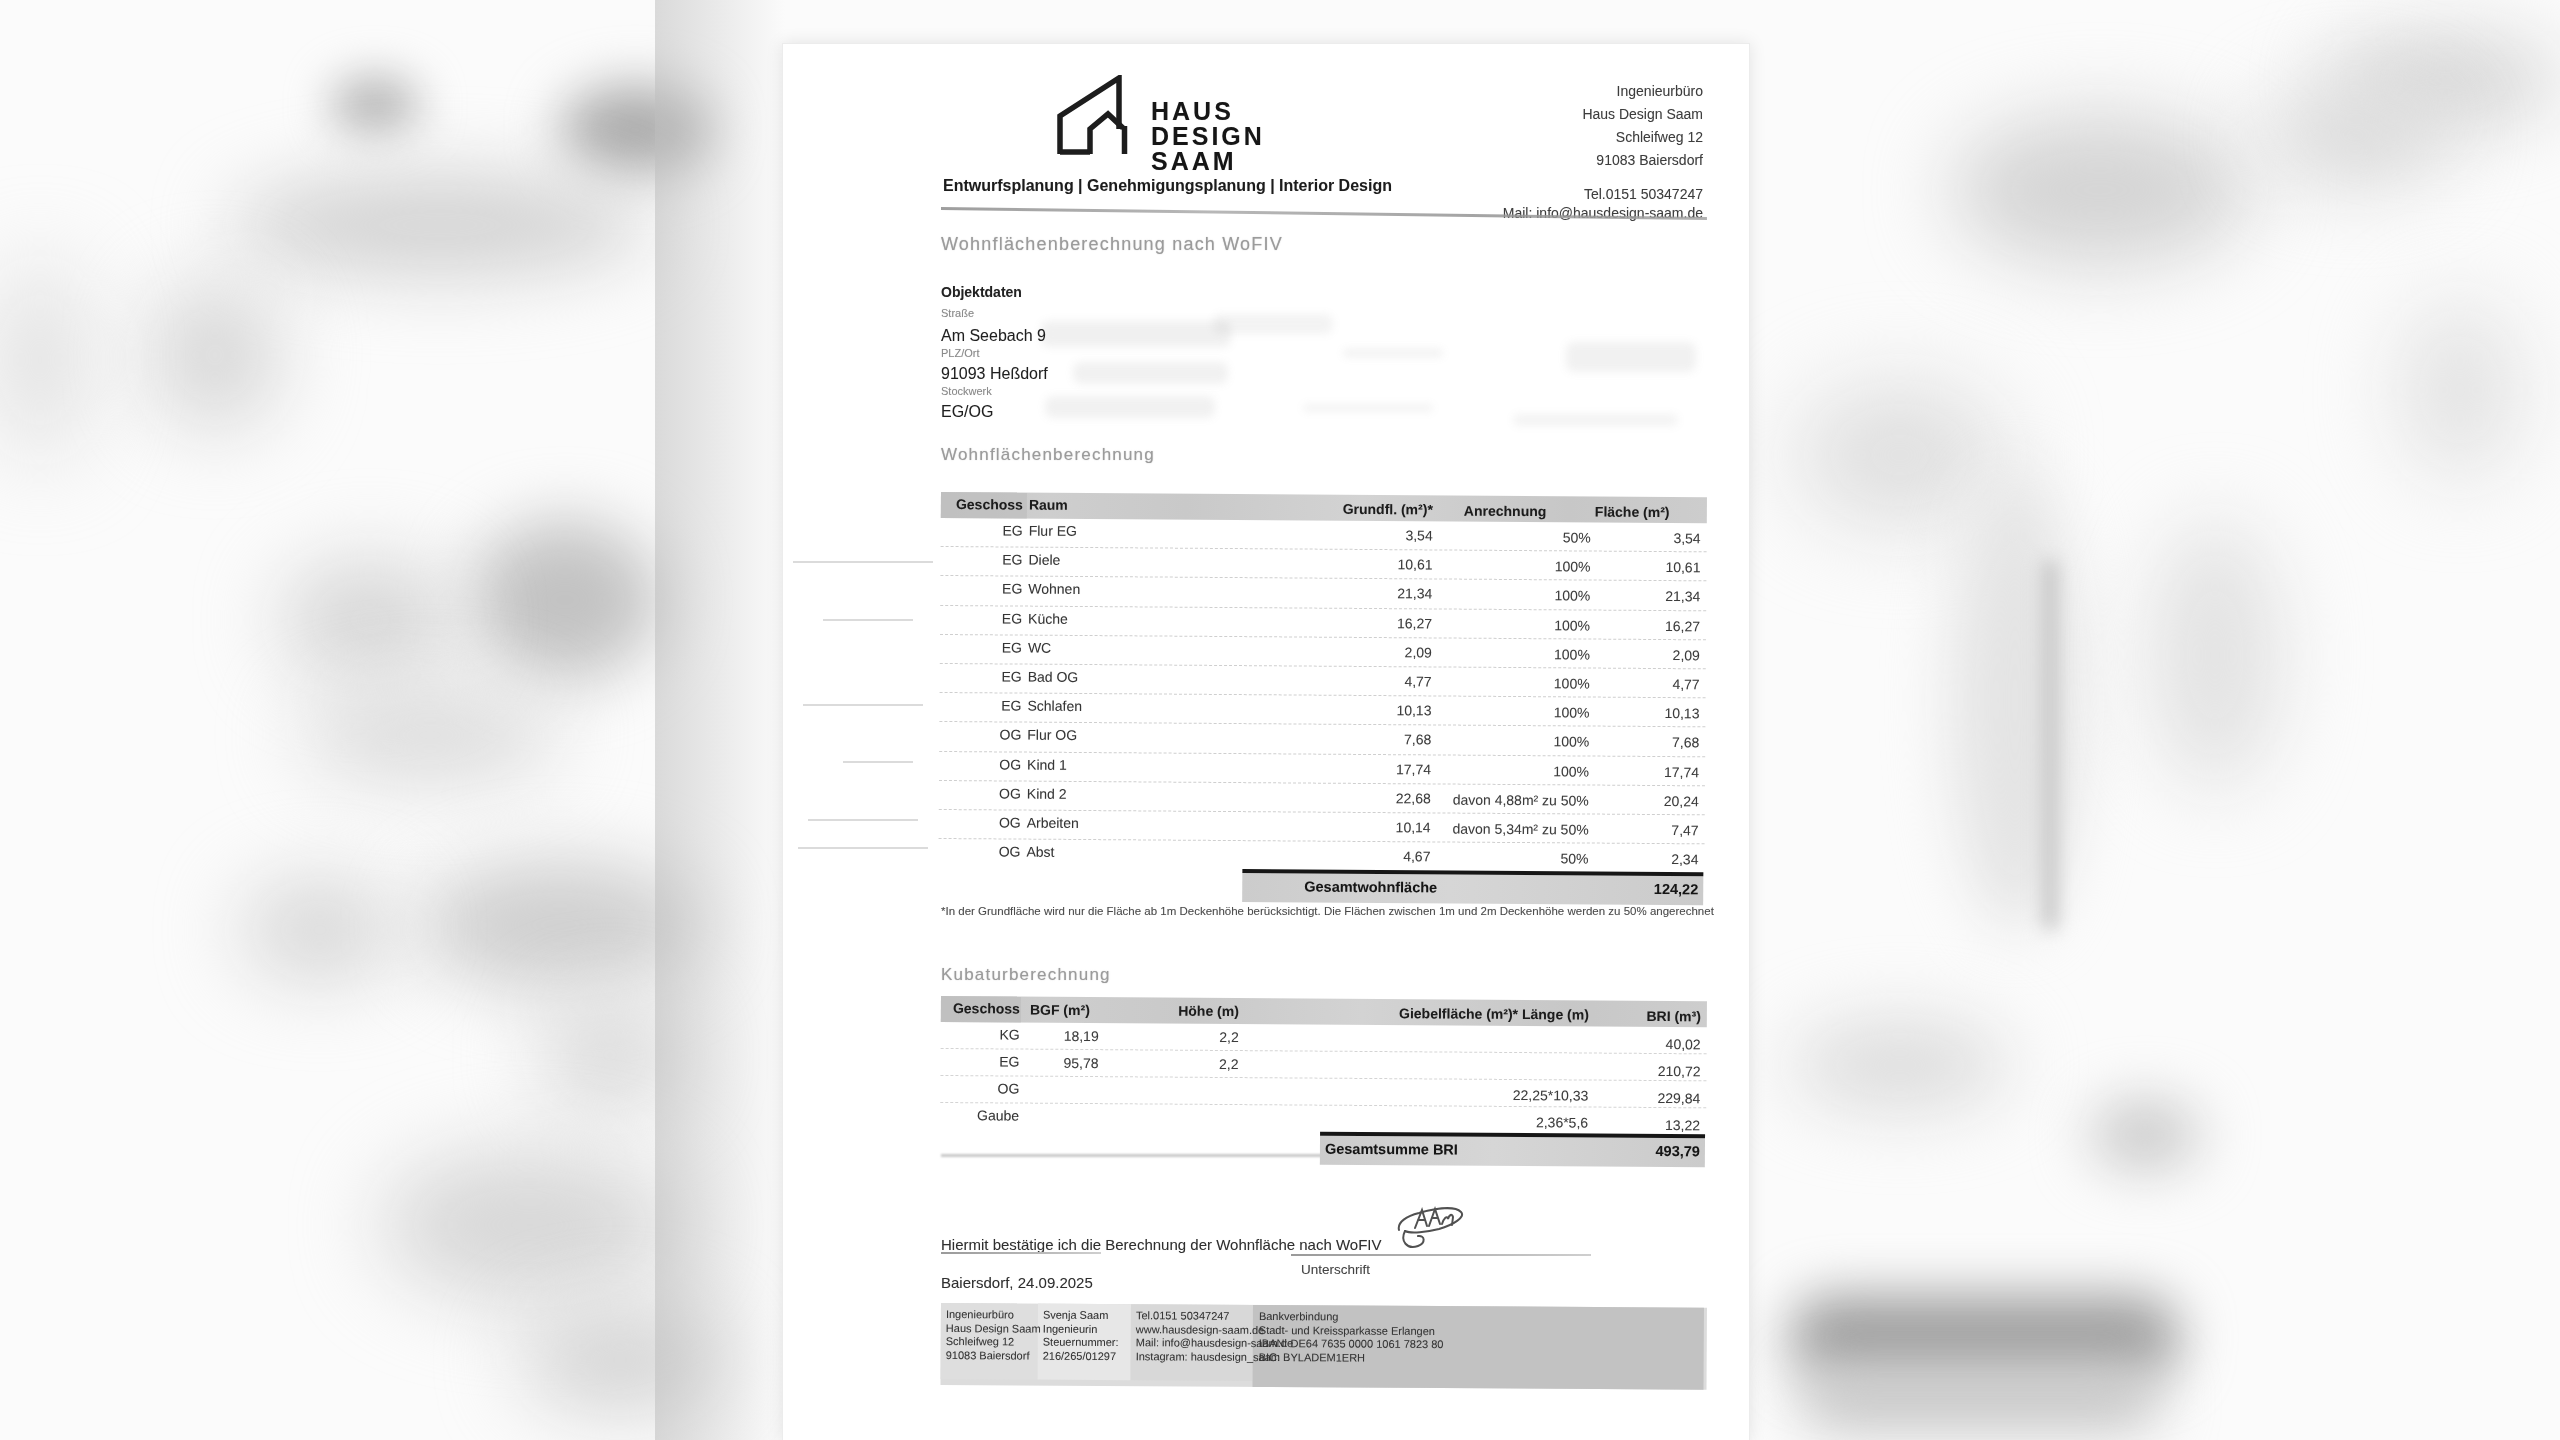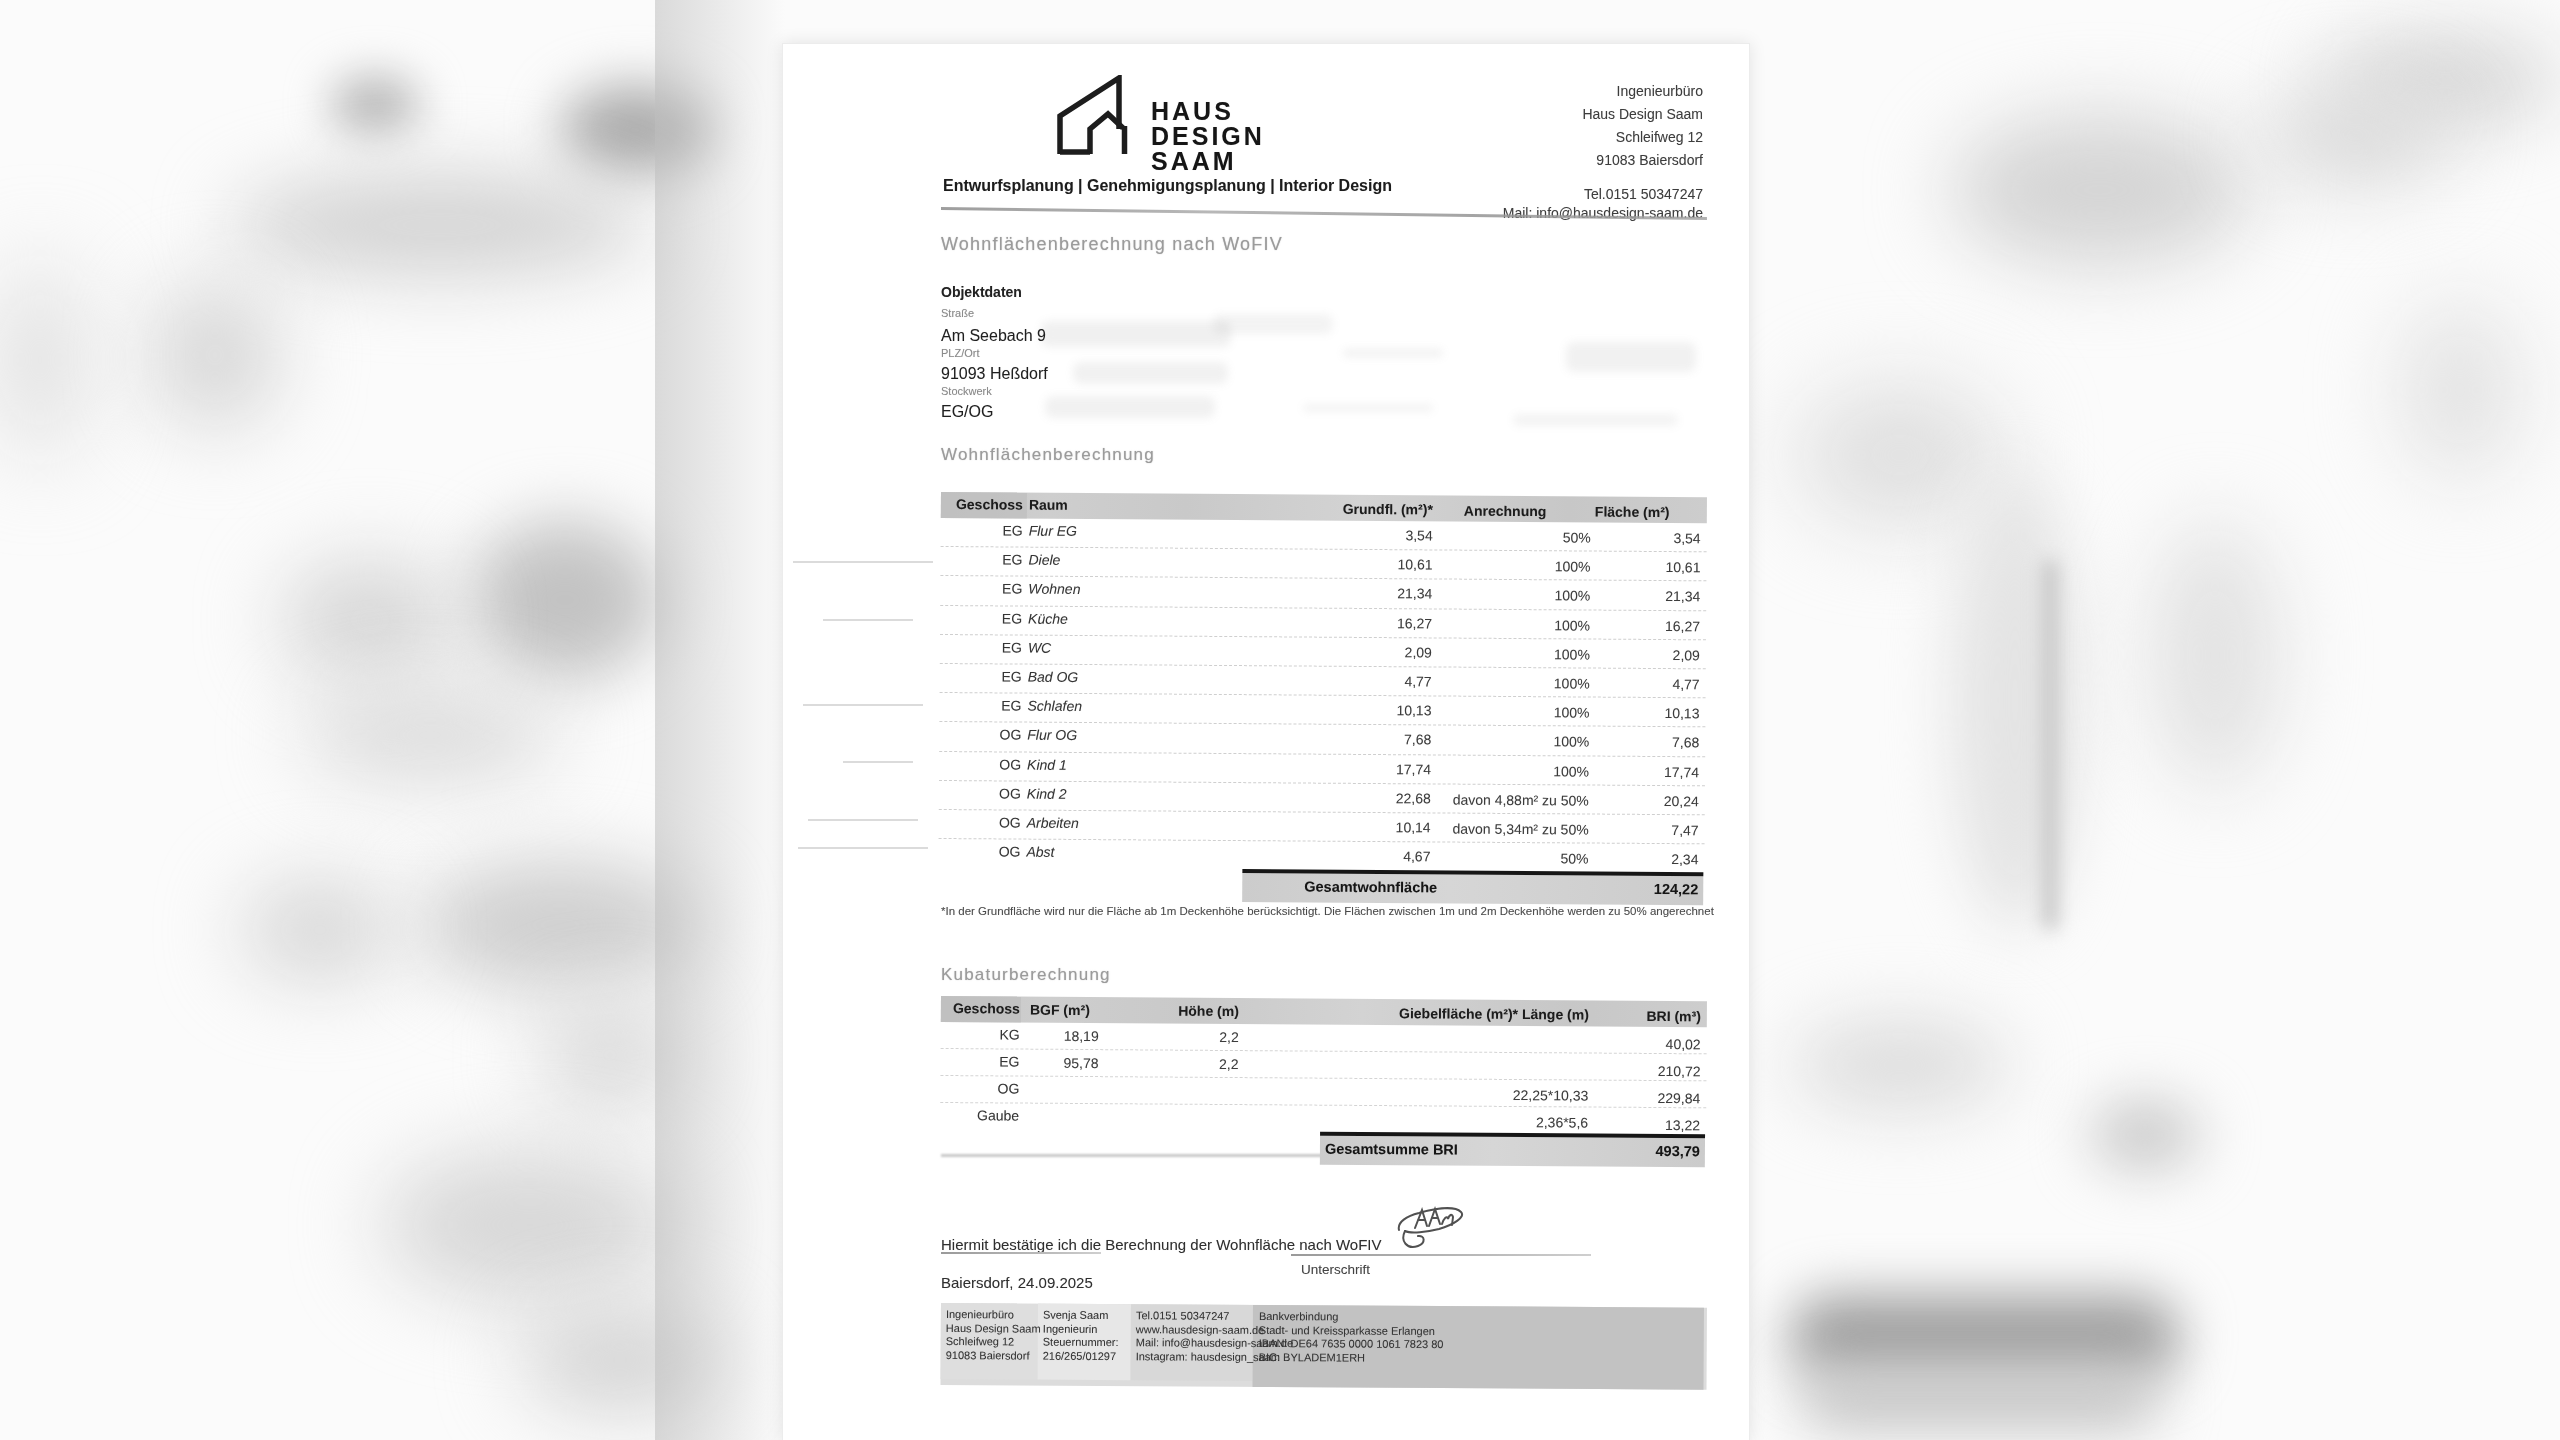--- a/index.html
+++ b/index.html
@@ -27,21 +27,21 @@
   
   .tbl{position:absolute;left:158px;width:766px;transform:rotate(0.4deg);transform-origin:top left;}
   .band{position:relative;height:26px;background:linear-gradient(90deg,#c6c6c6,#cecece 14%,#c9c9c9 32%,#d3d3d3 55%,#c7c7c7 82%,#cdcdcd);}
   .band .chip{position:absolute;left:0;top:0;width:86px;height:26px;background:#bdbdbd;opacity:.7;}
   .hcell{position:absolute;top:4px;font-size:14px;font-weight:700;color:#1c1c1c;}
   .w-row{position:relative;height:28.2px;border-bottom:1px dashed rgba(130,130,130,0.38);}
   .k-row{position:relative;height:26px;border-bottom:1px dashed rgba(130,130,130,0.34);}
   .cell{position:absolute;font-size:14px;color:#353535;top:4px;white-space:nowrap;}
   .num{text-align:right;color:#3c3c3c;}
   .c-geschoss{left:0;width:82px;text-align:right;}
-  .c-raum{left:88px;font-style:italic;}
+  .c-raum{left:88px;}
   .c-grundfl{left:332px;width:160px;top:6px;}
   .c-anrechnung{left:420px;width:230px;top:7px;}
   .c-flaeche{left:640px;width:120px;top:7px;}
   .k-geschoss{left:0;width:79px;text-align:right;}
   .k-bgf{left:80px;width:78px;top:5px;}
   .k-hoehe{left:160px;width:138px;top:5px;}
   .k-giebel{left:350px;width:298px;top:7px;}
   .k-bri{left:660px;width:100px;top:9px;}
   .total{position:relative;height:29px;border-top:4px solid #161616;
          background:linear-gradient(90deg,#cccccc,#d6d6d6 45%,#cbcbcb);}

